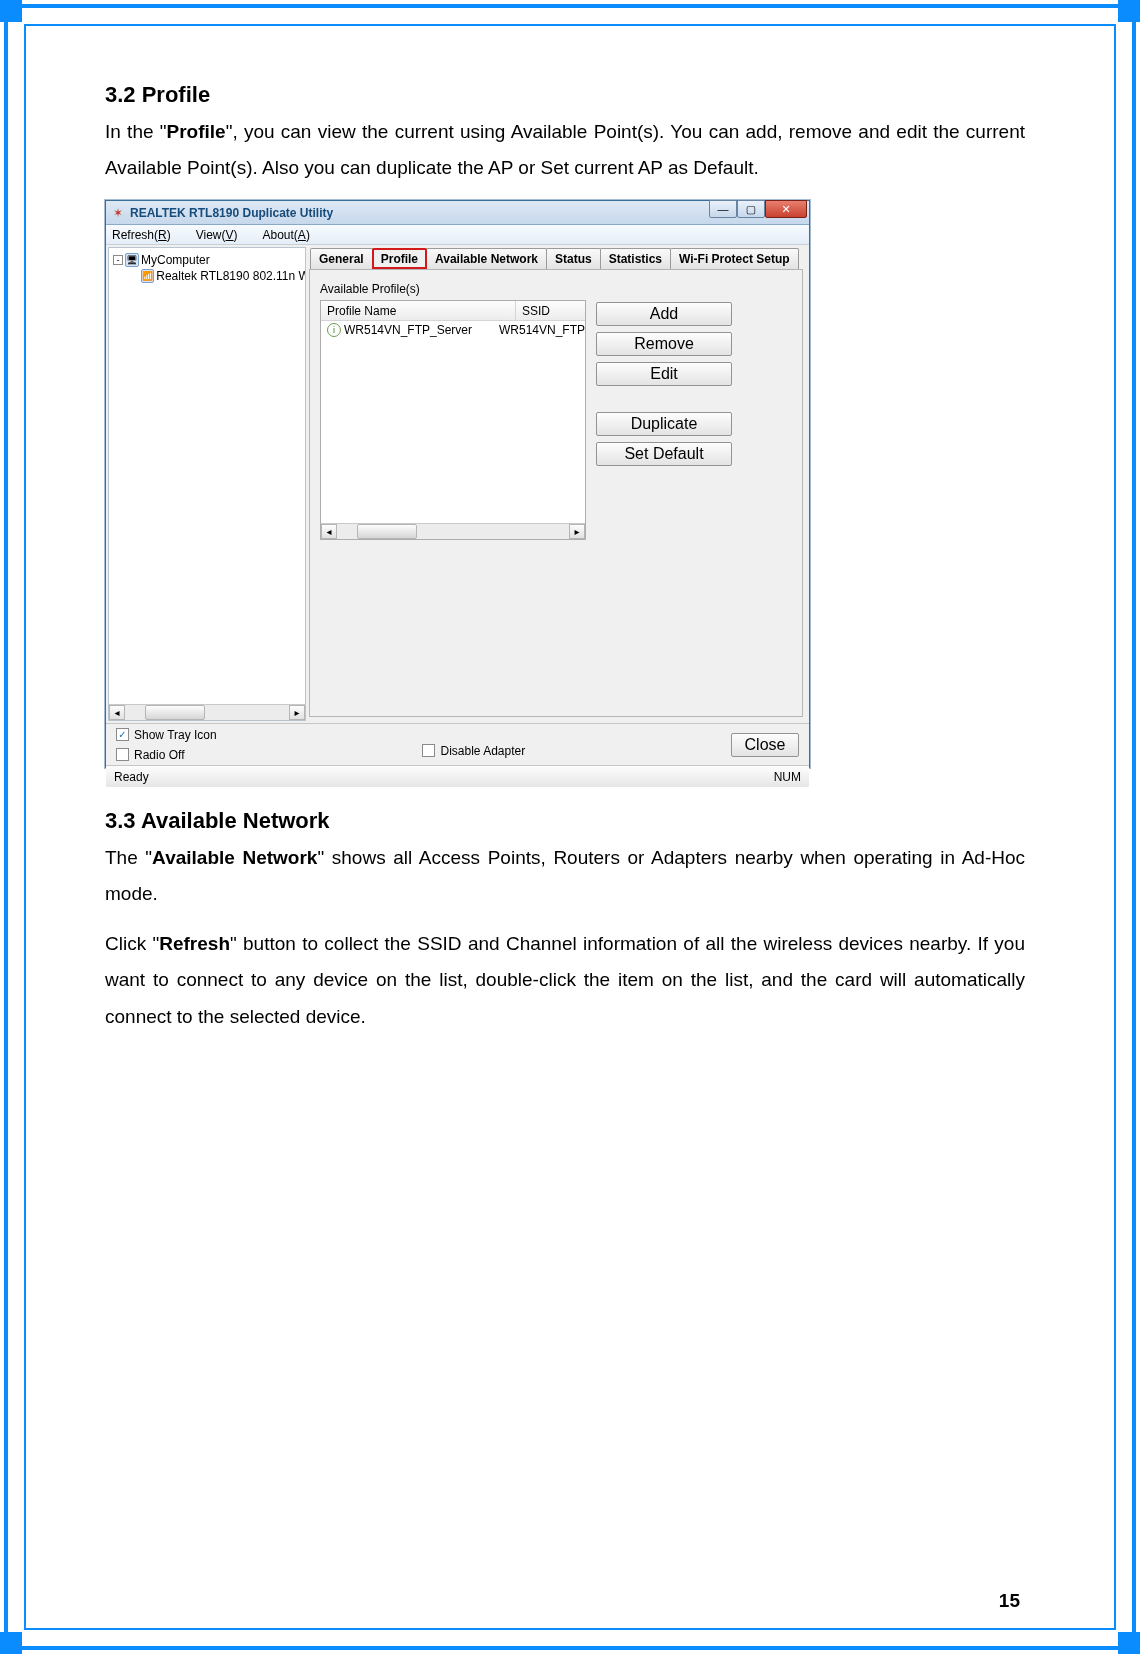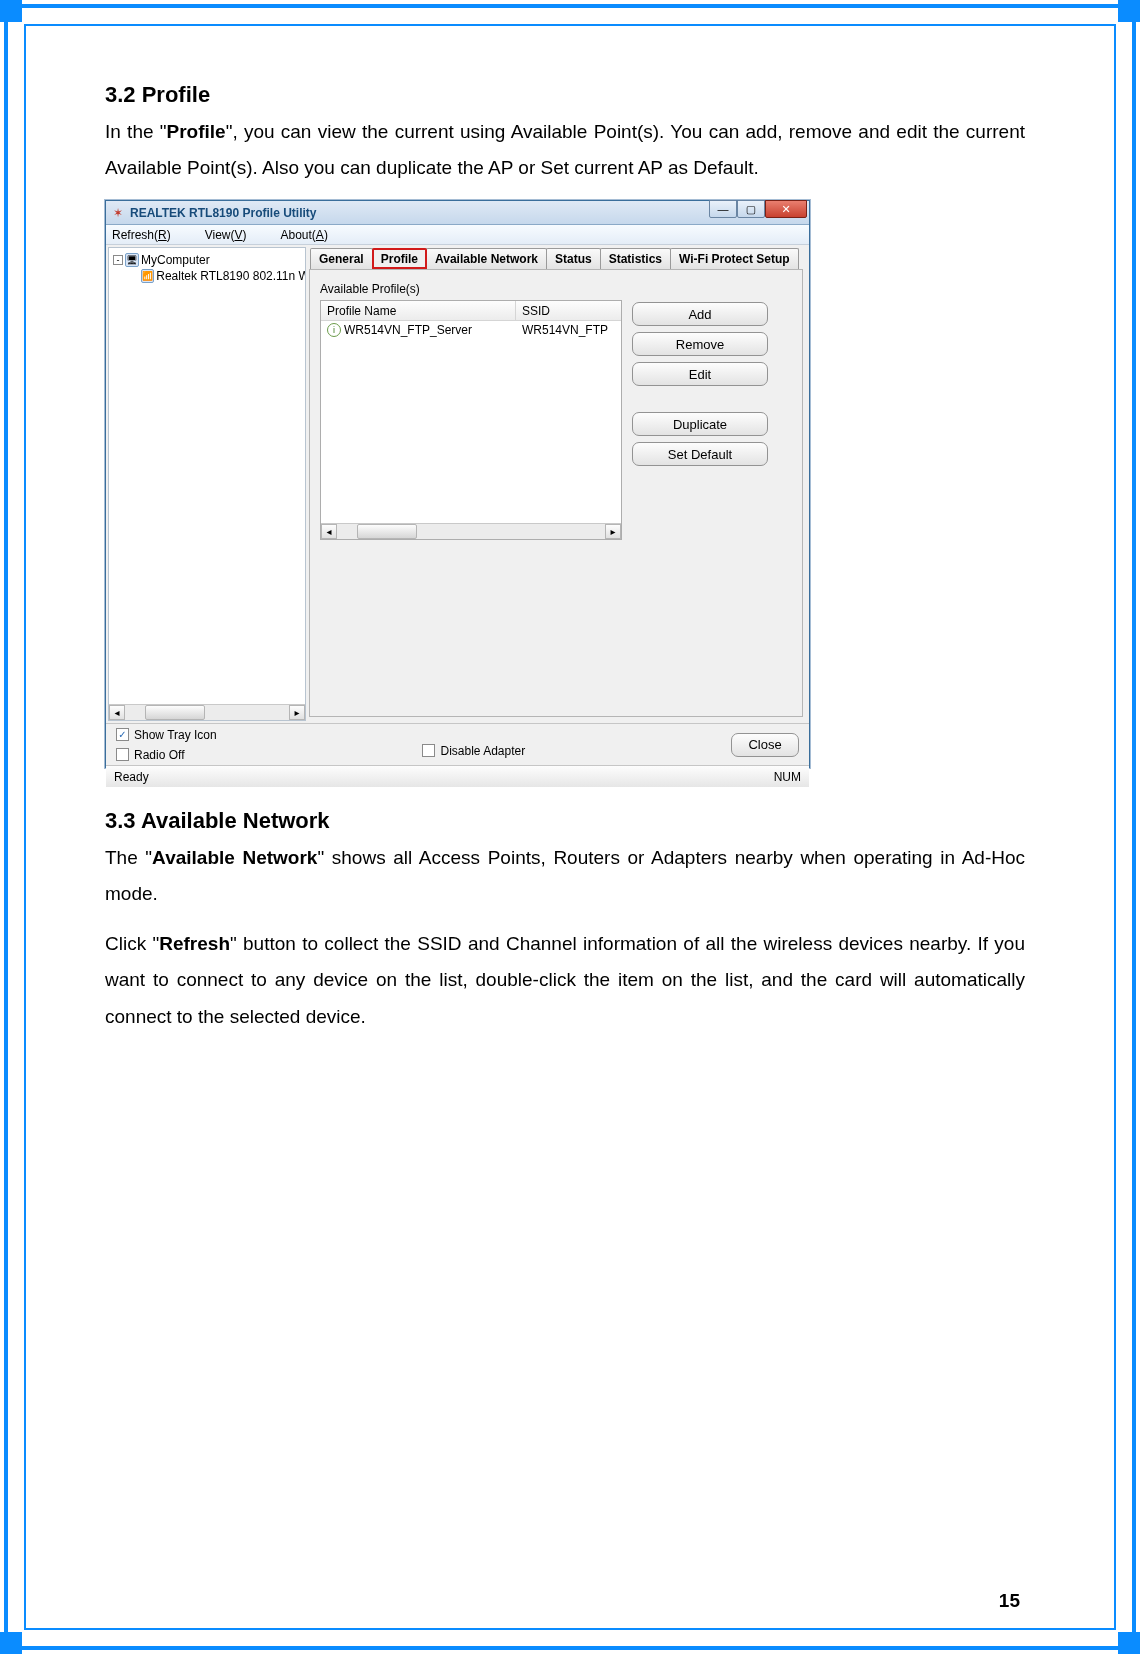--- a/index.html
+++ b/index.html
@@ -99,21 +99,21 @@
     color: #fff;
     border-color: #7a2116;
     width: 42px;
   }
   .menubar {
     height: 20px;
     background: linear-gradient(#f7fbff,#e4edf7);
     border-bottom: 1px solid #c6d0db;
     display: flex;
     align-items: center;
-    gap: 34px;
+    gap: 25px;
     padding: 0 6px;
     font-size: 12px;
   }
   .menubar span u { text-decoration: underline; }
   .app-body {
     display: flex;
     height: 478px;
     background: #f0f0f0;
   }
   .treepane {
@@ -202,21 +202,21 @@
   .tabpanel {
     border: 1px solid #b5b5b5;
     position: absolute;
     left: 1px; right: 4px; top: 22px; bottom: 4px;
     background: #f0f0f0;
     padding: 8px 10px;
   }
   .panel-label { font-size: 12px; margin: 4px 0 4px 0; }
   .profile-area { display: flex; gap: 10px; }
   .profile-list {
-    width: 302px;
+    width: 266px;
     height: 240px;
     background: #fff;
     border: 1px solid #adadad;
     position: relative;
   }
   .plist-head {
     display: flex;
     height: 20px;
     border-bottom: 1px solid #d5d5d5;
     font-size: 12px;
@@ -236,22 +236,22 @@
     width:14px;height:14px;border:1px solid #6b9b4a;border-radius:50%;
     font-size:9px;color:#3b7a1e;display:inline-flex;align-items:center;justify-content:center;
   }
   .profile-list .hscrollbar { position:absolute; bottom:0; left:0; right:0;}
 
   .side-buttons { display:flex; flex-direction:column; gap:6px; width: 136px; margin-top: 2px;}
   .side-buttons .btn, .bottom-close {
     height: 24px;
     background: linear-gradient(#fdfdfd,#e3e3e3);
     border: 1px solid #939393;
-    border-radius: 7px;
-    font-size: 13px;
+    border-radius: 2px;
+    font-size: 16px;
     display:flex;align-items:center;justify-content:center;
   }
   .side-buttons .gap { height: 14px; }
 
   .bottombar {
     height: 42px;
     border-top: 1px solid #c6c6c6;
     display:flex;
     align-items:center;
     padding: 0 10px;
@@ -297,21 +297,21 @@
 <div class="page-content">
 
   <h2>3.2 Profile</h2>
   <p>
     <span>In the "</span><b>Profile</b><span>", you can view the current using Available Point(s). You can add, remove and edit the current Available Point(s). Also you can duplicate the AP or Set current AP as Default.</span>
   </p>
 
   <div class="app-window">
     <div class="titlebar">
       <span class="app-icon">✶</span>
-      <span class="title">REALTEK RTL8190 Profile Utility</span>
+      <span class="title">REALTEK RTL8190 Duplicate Utility</span>
       <div class="window-controls">
         <div class="winbtn">—</div>
         <div class="winbtn">▢</div>
         <div class="winbtn close">✕</div>
       </div>
     </div>
 
     <div class="menubar">
       <span><span>Refresh(</span><u>R</u><span>)</span></span>
       <span><span>View(</span><u>V</u><span>)</span></span>

